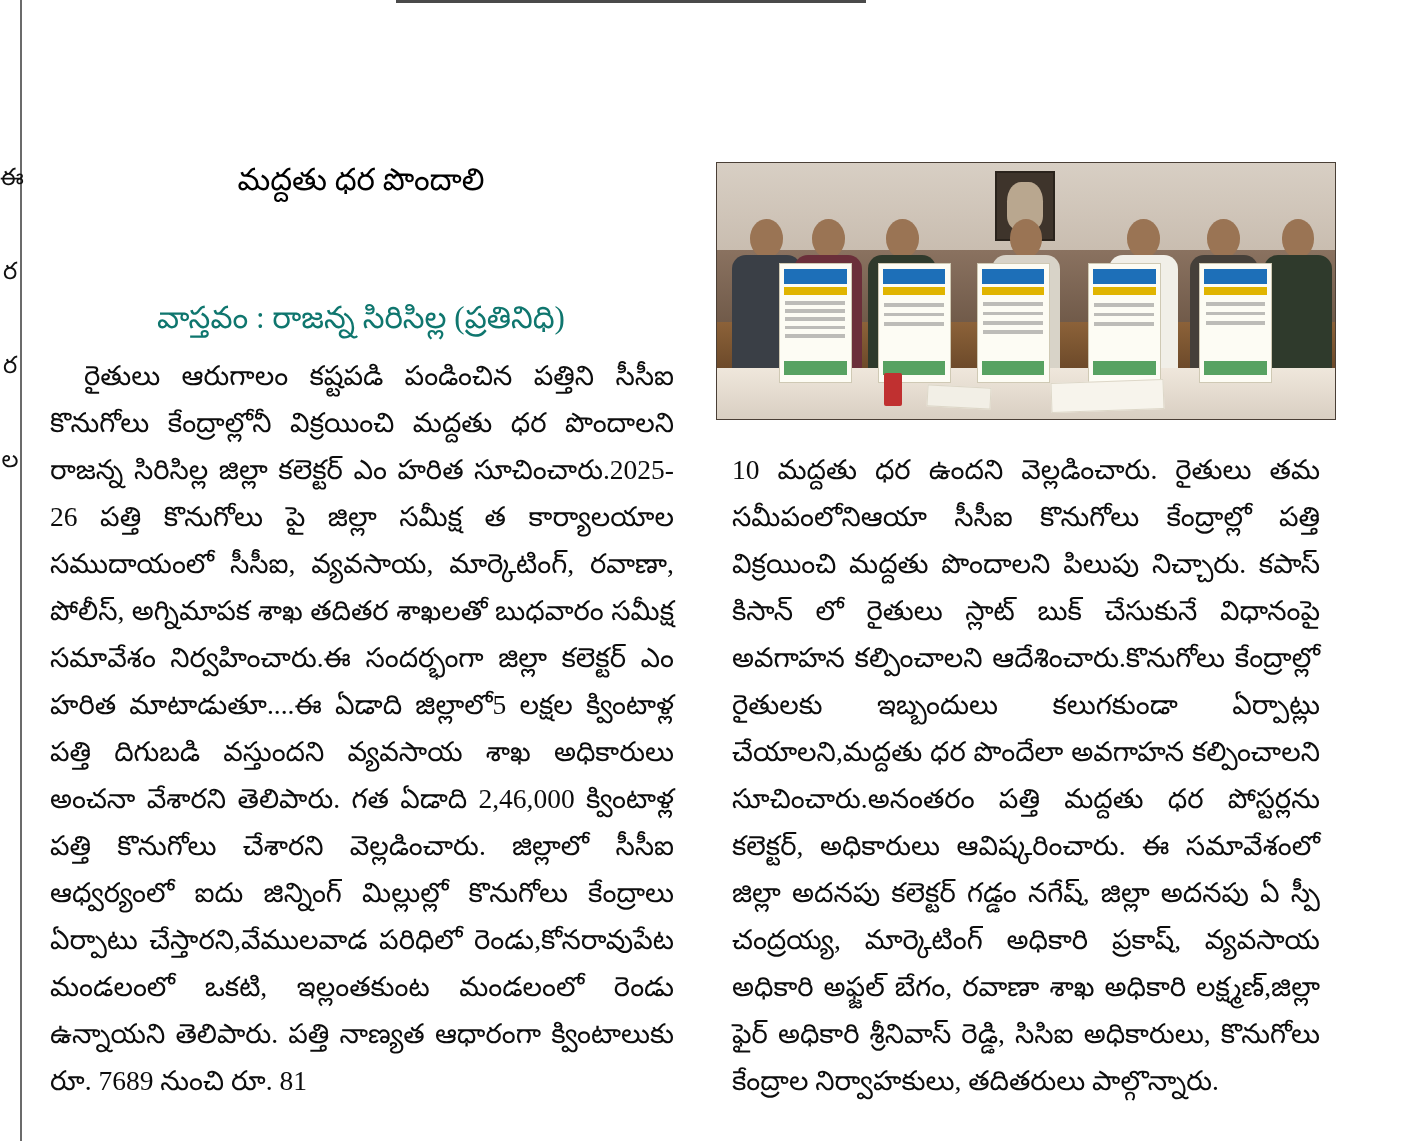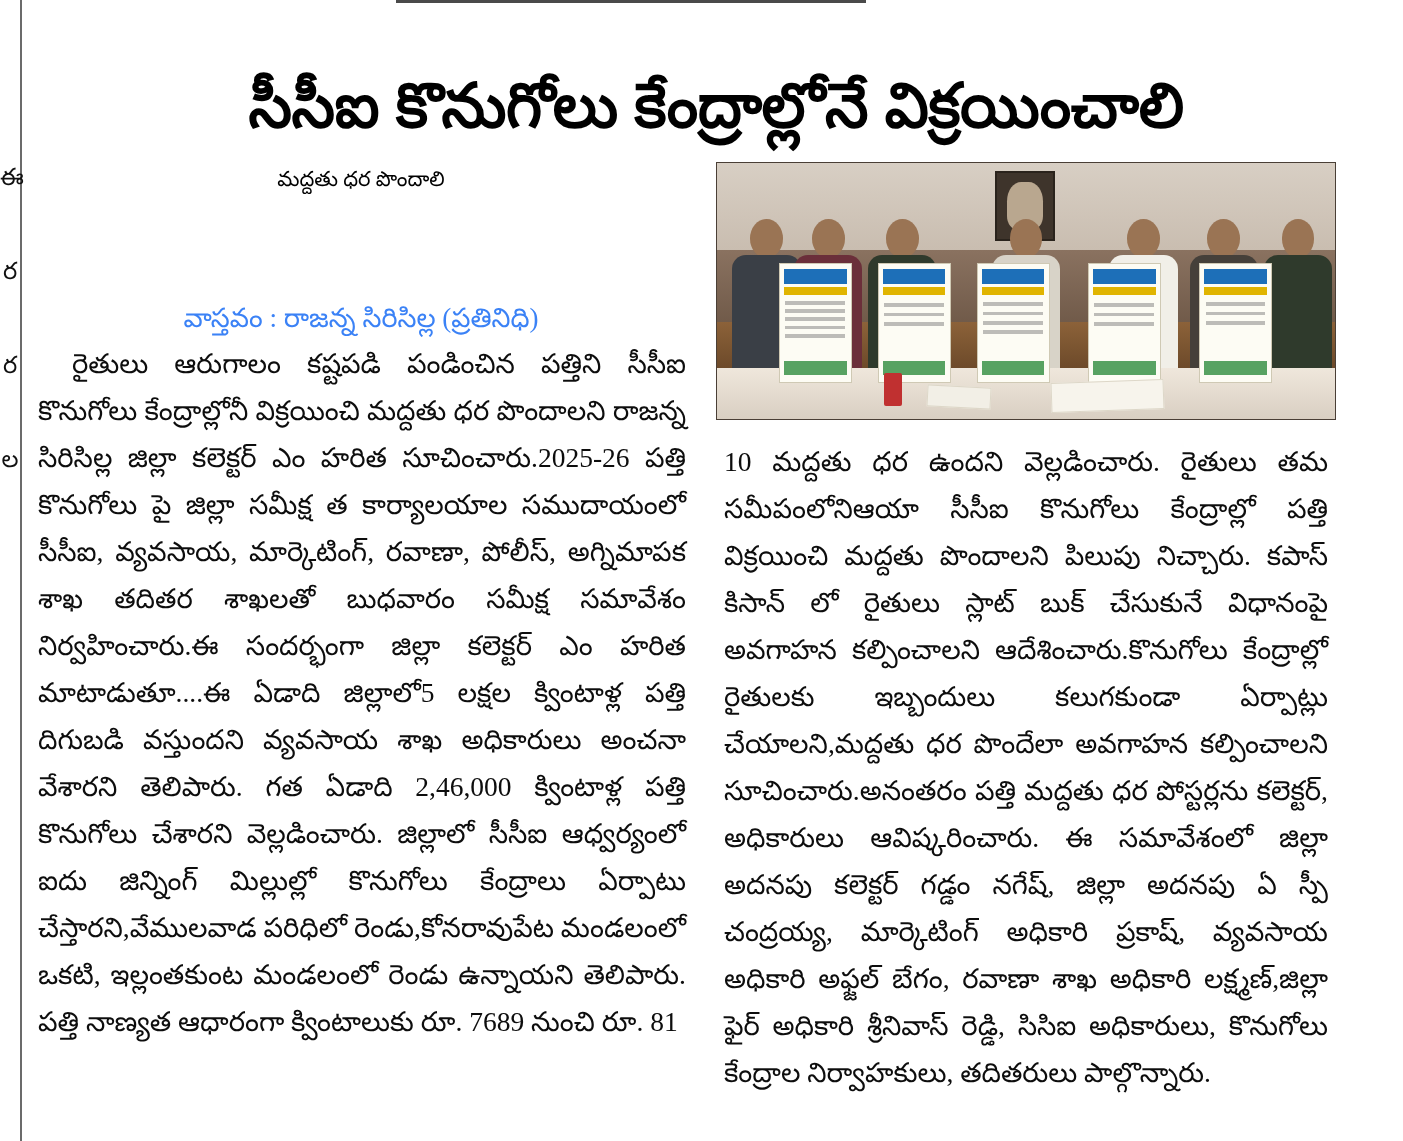--- a/index.html
+++ b/index.html
@@ -73,63 +73,63 @@
   }
 
   
   .subhead {
     position: absolute;
     left: 10px;
     top: 160px;
     width: 650px;
     text-align: center;
     font-family: "Liberation Serif", serif;
-    font-size: 21px;
+    font-size: 31px;
     line-height: 39px;
     color: #000;
   }
   .subhead .line { display: block; }
 
   .byline {
     position: absolute;
     left: 10px;
     top: 300px;
     width: 650px;
     text-align: center;
     font-family: "Liberation Serif", serif;
-    font-size: 27px;
+    font-size: 31px;
     line-height: 36px;
-    color: #3b82f6;
+    color: #0f766e;
     font-weight: normal;
   }
 
   
   .col {
     position: absolute;
     font-family: "Liberation Serif", serif;
     font-size: 27.5px;
     line-height: 47px;
     color: #0d0d0d;
     text-align: justify;
     text-justify: inter-word;
   }
   .col-left {
     left: 12px;
     top: 340px;
     width: 648px;
   }
-  .col-left p { margin: 0; }
+  .col-left p { margin: 12px; }
   .col-left p.first { text-indent: 34px; }
 
   .col-right {
     left: 690px;
     top: 430px;
     width: 620px;
   }
-  .col-right p { margin: 8px; }
+  .col-right p { margin: 16px; }
 
   
   .photo {
     position: absolute;
     left: 690px;
     top: 162px;
     width: 620px;
     height: 258px;
     overflow: hidden;
     background: #6d5b4d;
@@ -209,21 +209,20 @@
   <span>ఈ</span>
   <span>ర</span>
   <span>ర</span>
   <span>ల</span>
 </div>
 
 <div class="page">
 
   <div class="top-rule"></div>
 
-  <h1 class="headline">సీసీఐ కొనుగోలు కేంద్రాల్లోనే విక్రయించాలి</h1>
 
   <div class="subhead">
     <span class="line">మద్దతు ధర పొందాలి</span>
   </div>
 
   <div class="byline">వాస్తవం : రాజన్న సిరిసిల్ల (ప్రతినిధి)</div>
 
   <div class="col col-left">
     <p class="first">రైతులు ఆరుగాలం కష్టపడి పండించిన పత్తిని సీసీఐ కొనుగోలు కేంద్రాల్లోనీ విక్రయించి మద్దతు ధర పొందాలని రాజన్న సిరిసిల్ల జిల్లా కలెక్టర్ ఎం హరిత సూచించారు.2025-26 పత్తి కొనుగోలు పై జిల్లా సమీక్ష త కార్యాలయాల సముదాయంలో సీసీఐ, వ్యవసాయ, మార్కెటింగ్, రవాణా, పోలీస్, అగ్నిమాపక శాఖ తదితర శాఖలతో బుధవారం సమీక్ష సమావేశం నిర్వహించారు.ఈ సందర్భంగా జిల్లా కలెక్టర్ ఎం హరిత మాటాడుతూ....ఈ ఏడాది జిల్లాలో5 లక్షల క్వింటాళ్ల పత్తి దిగుబడి వస్తుందని వ్యవసాయ శాఖ అధికారులు అంచనా వేశారని తెలిపారు. గత ఏడాది 2,46,000 క్వింటాళ్ల పత్తి కొనుగోలు చేశారని వెల్లడించారు. జిల్లాలో సీసీఐ ఆధ్వర్యంలో ఐదు జిన్నింగ్ మిల్లుల్లో కొనుగోలు కేంద్రాలు ఏర్పాటు చేస్తారని,వేములవాడ పరిధిలో రెండు,కోనరావుపేట మండలంలో ఒకటి, ఇల్లంతకుంట మండలంలో రెండు ఉన్నాయని తెలిపారు. పత్తి నాణ్యత ఆధారంగా క్వింటాలుకు రూ. 7689 నుంచి రూ. 81</p>
   </div>

